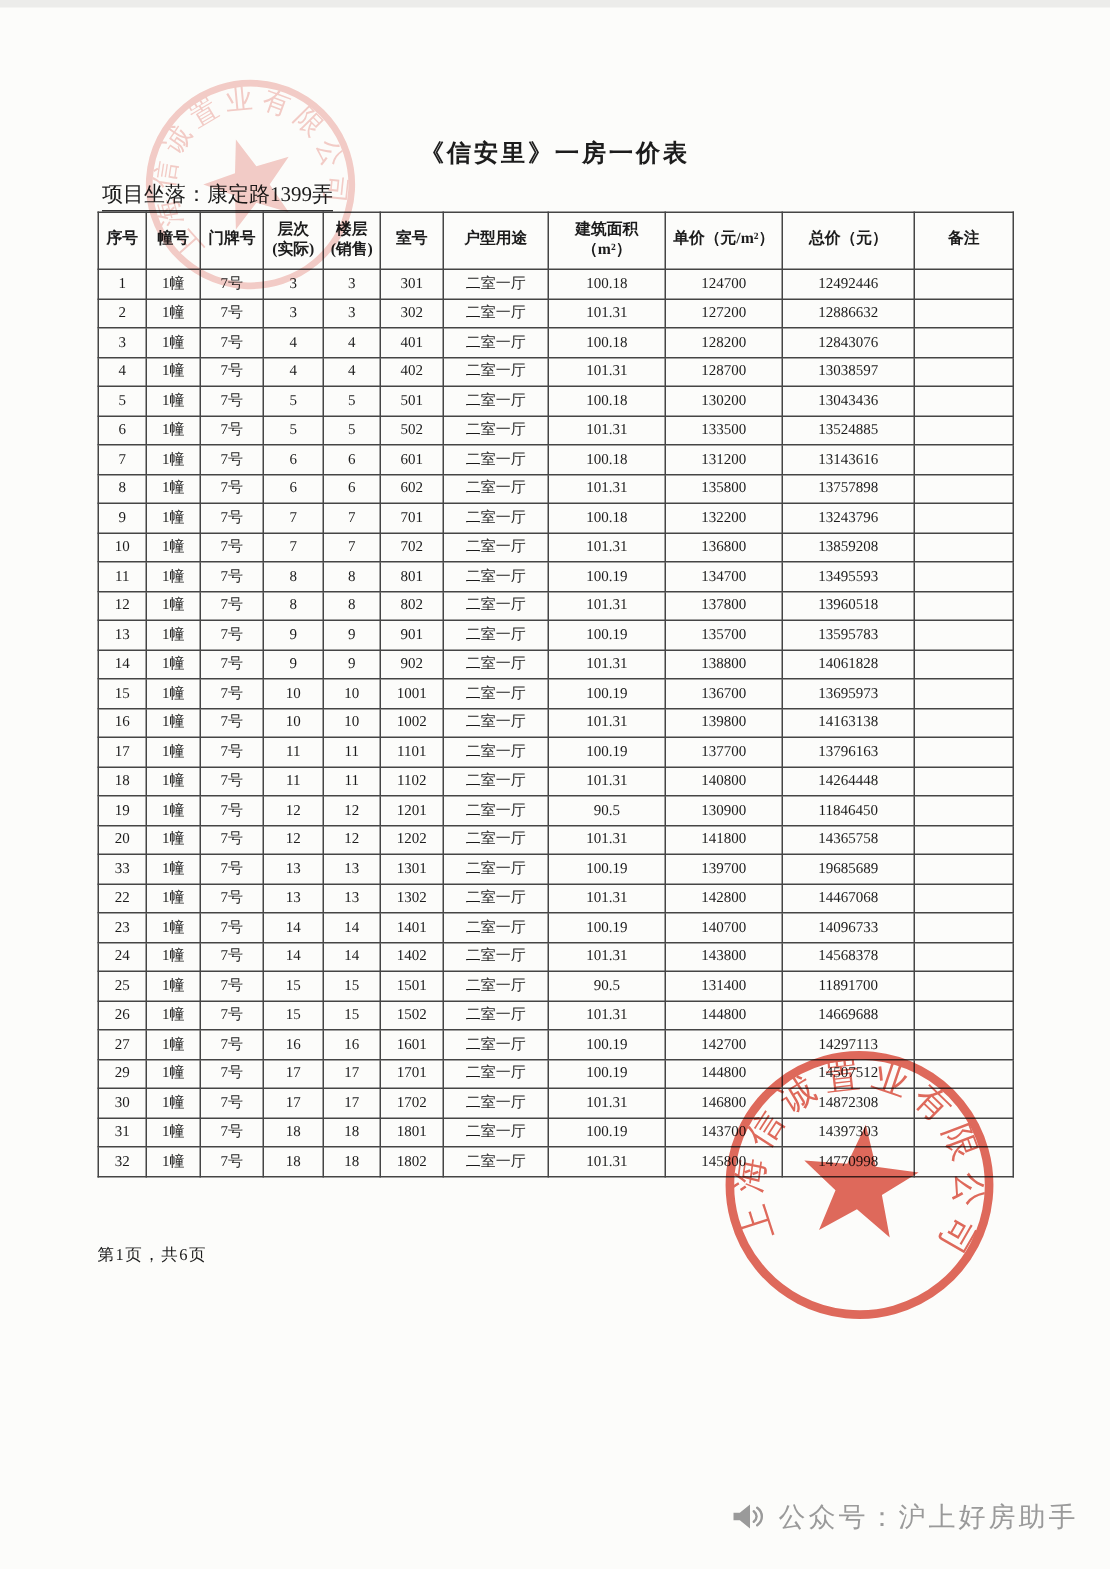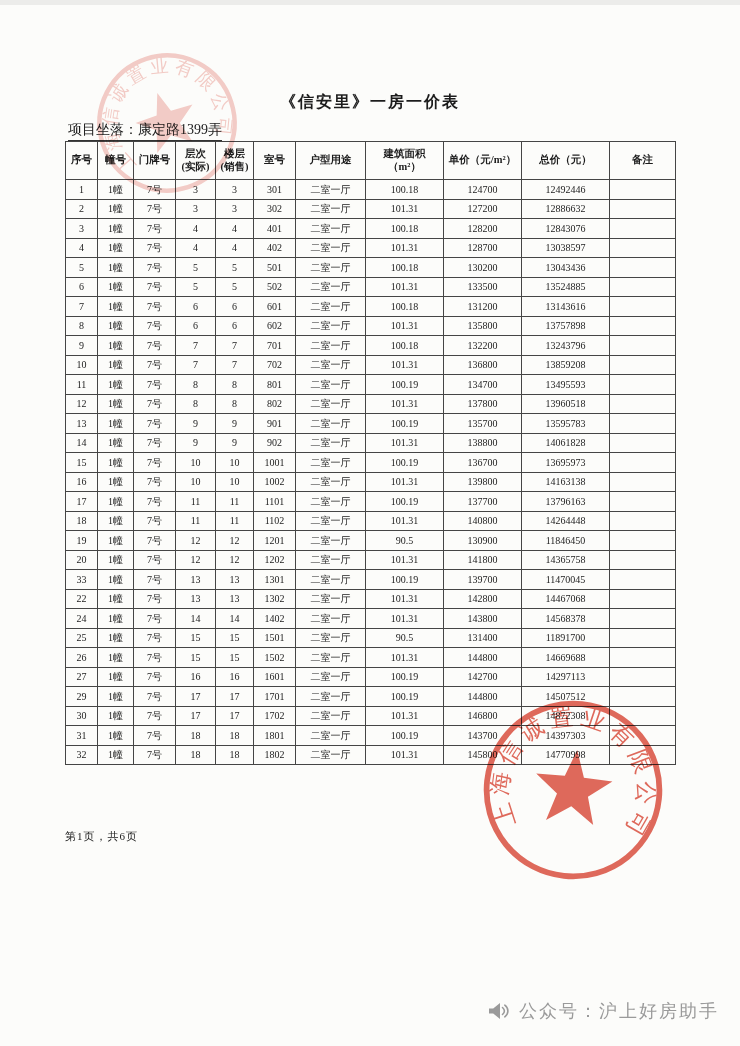--- a/index.html
+++ b/index.html
@@ -362,34 +362,47 @@
       <tr>
         <td>33</td>
         <td>1幢</td>
         <td>7号</td>
         <td>13</td>
         <td>13</td>
         <td>1301</td>
         <td>二室一厅</td>
         <td>100.19</td>
         <td>139700</td>
-        <td>11470045</td>
+        <td>19685689</td>
         <td></td>
       </tr>
       <tr>
         <td>22</td>
         <td>1幢</td>
         <td>7号</td>
         <td>13</td>
         <td>13</td>
         <td>1302</td>
         <td>二室一厅</td>
         <td>101.31</td>
         <td>142800</td>
         <td>14467068</td>
+        <td></td>
+      </tr>
+      <tr>
+        <td>23</td>
+        <td>1幢</td>
+        <td>7号</td>
+        <td>14</td>
+        <td>14</td>
+        <td>1401</td>
+        <td>二室一厅</td>
+        <td>100.19</td>
+        <td>140700</td>
+        <td>14096733</td>
         <td></td>
       </tr>
       <tr>
         <td>24</td>
         <td>1幢</td>
         <td>7号</td>
         <td>14</td>
         <td>14</td>
         <td>1402</td>
         <td>二室一厅</td>

